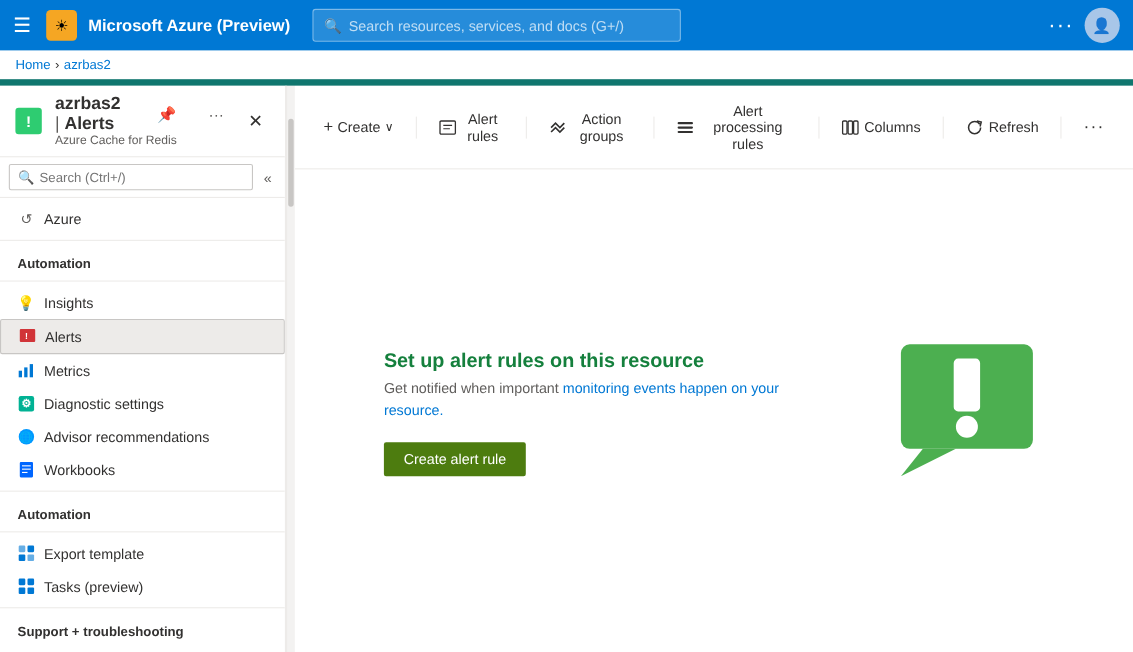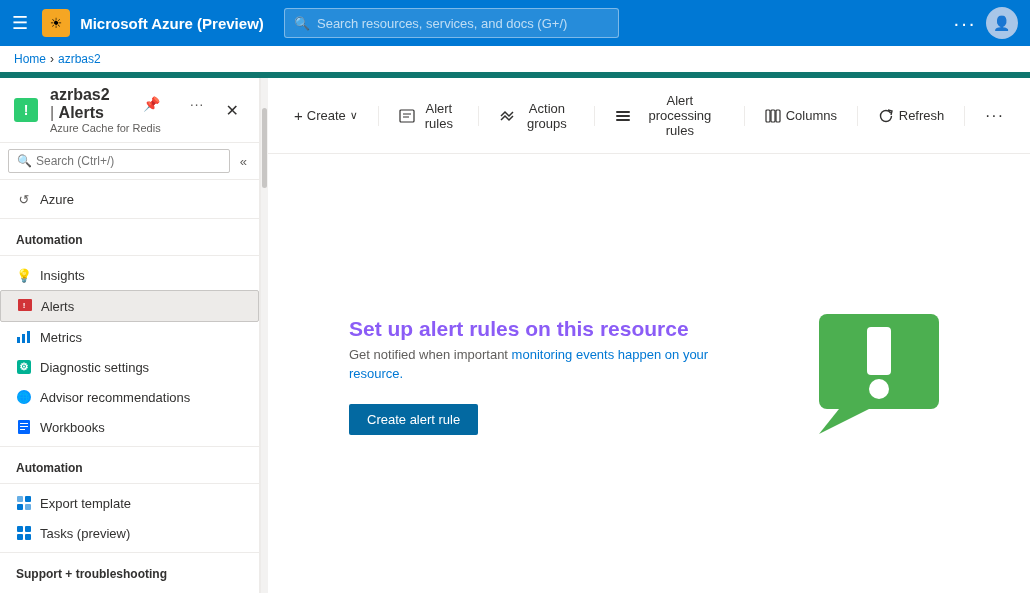--- a/index.html
+++ b/index.html
@@ -112,25 +112,25 @@
     .create-btn {
       display: flex; align-items: center; gap: 4px; padding: 5px 10px;
       font-size: 13px; color: #323130; cursor: pointer; background: none; border: none;
     }
 
     .content-body {
       flex: 1; display: flex; align-items: center; justify-content: center; gap: 80px;
       padding: 40px;
     }
     .empty-state-text { max-width: 380px; }
-    .empty-state-title { font-size: 21px; font-weight: 600; color: #8b5cf6; margin-bottom: 4px; }
+    .empty-state-title { font-size: 18px; font-weight: 600; color: #15803d; margin-bottom: 4px; }
     .empty-state-desc { font-size: 13px; color: #605e5c; margin-bottom: 20px; line-height: 1.5; }
     .empty-state-link { color: #0078d4; text-decoration: none; }
     .create-alert-btn {
-      background: #0369a1; color: white; border: none; border-radius: 2px;
+      background: #4d7c0f; color: white; border: none; border-radius: 2px;
       padding: 8px 18px; font-size: 13px; cursor: pointer;
     }
 
     
     .alert-icon-wrap { flex-shrink: 0; }
 
     
     .scroll-area {
       width: 8px; background: #f3f2f1; border-left: 1px solid #edebe9;
       display: flex; flex-direction: column;

